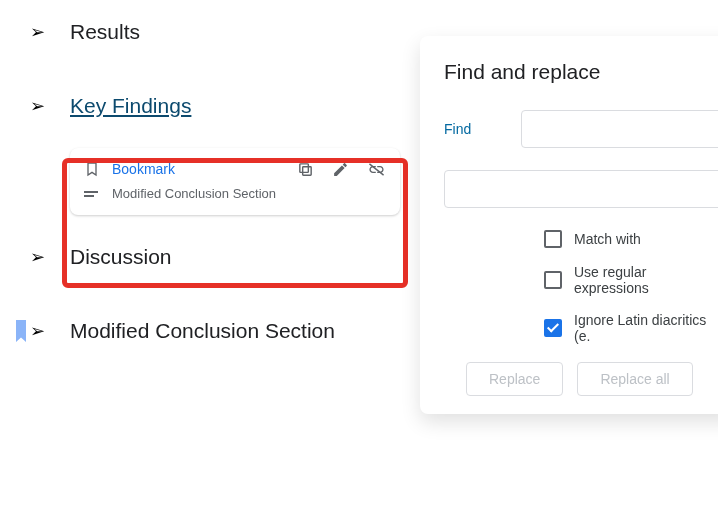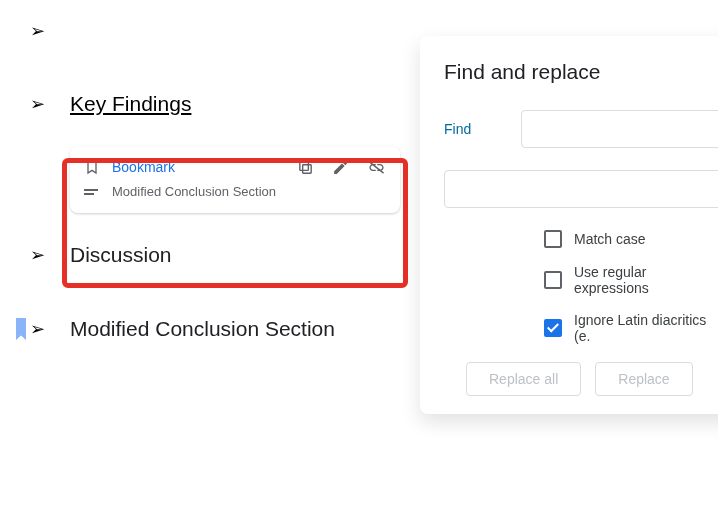--- a/index.html
+++ b/index.html
@@ -25,21 +25,21 @@
       font-size: 18px;
       color: #000;
       width: 24px;
     }
     .heading-text {
       font-size: 21px;
       color: #202124;
     }
     .heading-link {
       font-size: 21px;
-      color: #000000;
+      color: #0c4a6e;
       text-decoration: underline;
     }
     .bookmark-ribbon {
       position: absolute;
       left: 18px;
       width: 10px;
       height: 22px;
       background: #8ab4f8;
       clip-path: polygon(0 0, 100% 0, 100% 100%, 50% 80%, 0 100%);
     }
@@ -190,20 +190,21 @@
       cursor: pointer;
     }
   </style>
 </head>
 <body>
 
 <div class="doc-content">
 
   <div class="outline-item">
     <span class="arrow-bullet">➢</span>
+    <span class="heading-text">Results</span>
   </div>
 
   <div class="outline-item with-card">
     <span class="arrow-bullet">➢</span>
     <span class="heading-link">Key Findings</span>
   </div>
 
   <div class="bookmark-card">
     <div class="bookmark-card-row1">
       <div class="bookmark-left">
@@ -258,29 +259,29 @@
     <input class="fr-input" value="" style="">
   </div>
 
   <div class="fr-row">
     <input class="fr-input" value="" style="">
   </div>
 
   <div class="fr-checks">
     <div class="fr-check">
       <div class="checkbox"></div>
-      <span>Match case</span>
+      <span>Match with</span>
     </div>
     <div class="fr-check">
       <div class="checkbox"></div>
       <span>Use regular expressions</span>
     </div>
     <div class="fr-check">
       <div class="checkbox checked"></div>
       <span>Ignore Latin diacritics (e.</span>
     </div>
   </div>
 
   <div class="fr-buttons">
+    <button class="fr-btn">Replace</button>
     <button class="fr-btn">Replace all</button>
-    <button class="fr-btn">Replace</button>
   </div>
 </div>
 
 </body></html>

